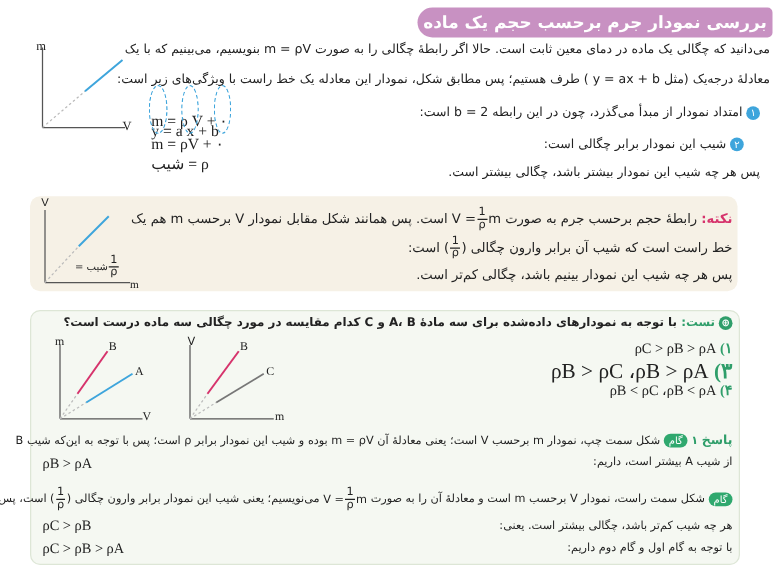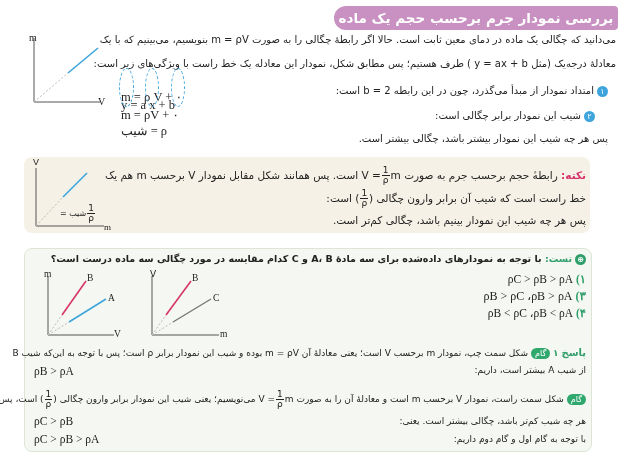--- a/index.html
+++ b/index.html
@@ -129,21 +129,21 @@
   <line x1="9" y1="65" x2="30" y2="52" stroke="#bbb" stroke-width="1" stroke-dasharray="2,2"></line>
   <line x1="30" y1="52" x2="68" y2="29" stroke="#777777" stroke-width="1.4"></line>
 </svg>
 <div class="abs" style="left:150px; top:269px; font-size:9px;">V</div>
 <div class="abs serif" style="left:220px; top:329px; font-size:9.5px;">m</div>
 <div class="abs serif" style="left:192px; top:273px; font-size:9.5px;">B</div>
 <div class="abs serif" style="left:213px; top:293px; font-size:9.5px;">C</div>
 
 <div class="abs" style="right:38px; top:271px; direction:rtl; text-align:right;">
   <div class="eq" style="font-size:11.5px; line-height:17px;"><span class="opt-num">۱)</span> <span style="direction:ltr;unicode-bidi:embed;">ρC &gt; ρB &gt; ρA</span></div>
-  <div class="eq" style="font-size:12px; line-height:17px;"><span class="opt-num">۳)</span> <span style="direction:ltr;unicode-bidi:embed;">ρB &gt; ρC ،ρB &gt; ρA</span></div>
+  <div class="eq" style="font-size:17px; line-height:17px;"><span class="opt-num">۳)</span> <span style="direction:ltr;unicode-bidi:embed;">ρB &gt; ρC ،ρB &gt; ρA</span></div>
   <div class="eq" style="font-size:11.5px; line-height:17px;"><span class="opt-num">۴)</span> <span style="direction:ltr;unicode-bidi:embed;">ρB &lt; ρC ،ρB &lt; ρA</span></div>
 </div>
 
 <div class="abs rtl txt" style="right:38px; top:346px; font-size:9px;">
   <span class="accent-green" style="font-size:10px;">پاسخ</span>
   <span class="accent-green">۱</span>
   <span class="gam-badge">گام</span>
   <span>شکل سمت چپ، نمودار m برحسب V است؛ یعنی معادلهٔ آن m = ρV بوده و شیب این نمودار برابر ρ است؛ پس با توجه به این‌که شیب B</span>
 </div>
 <div class="abs rtl txt" style="right:38px; top:363px; font-size:9px;">از شیب A بیشتر است، داریم:</div>

